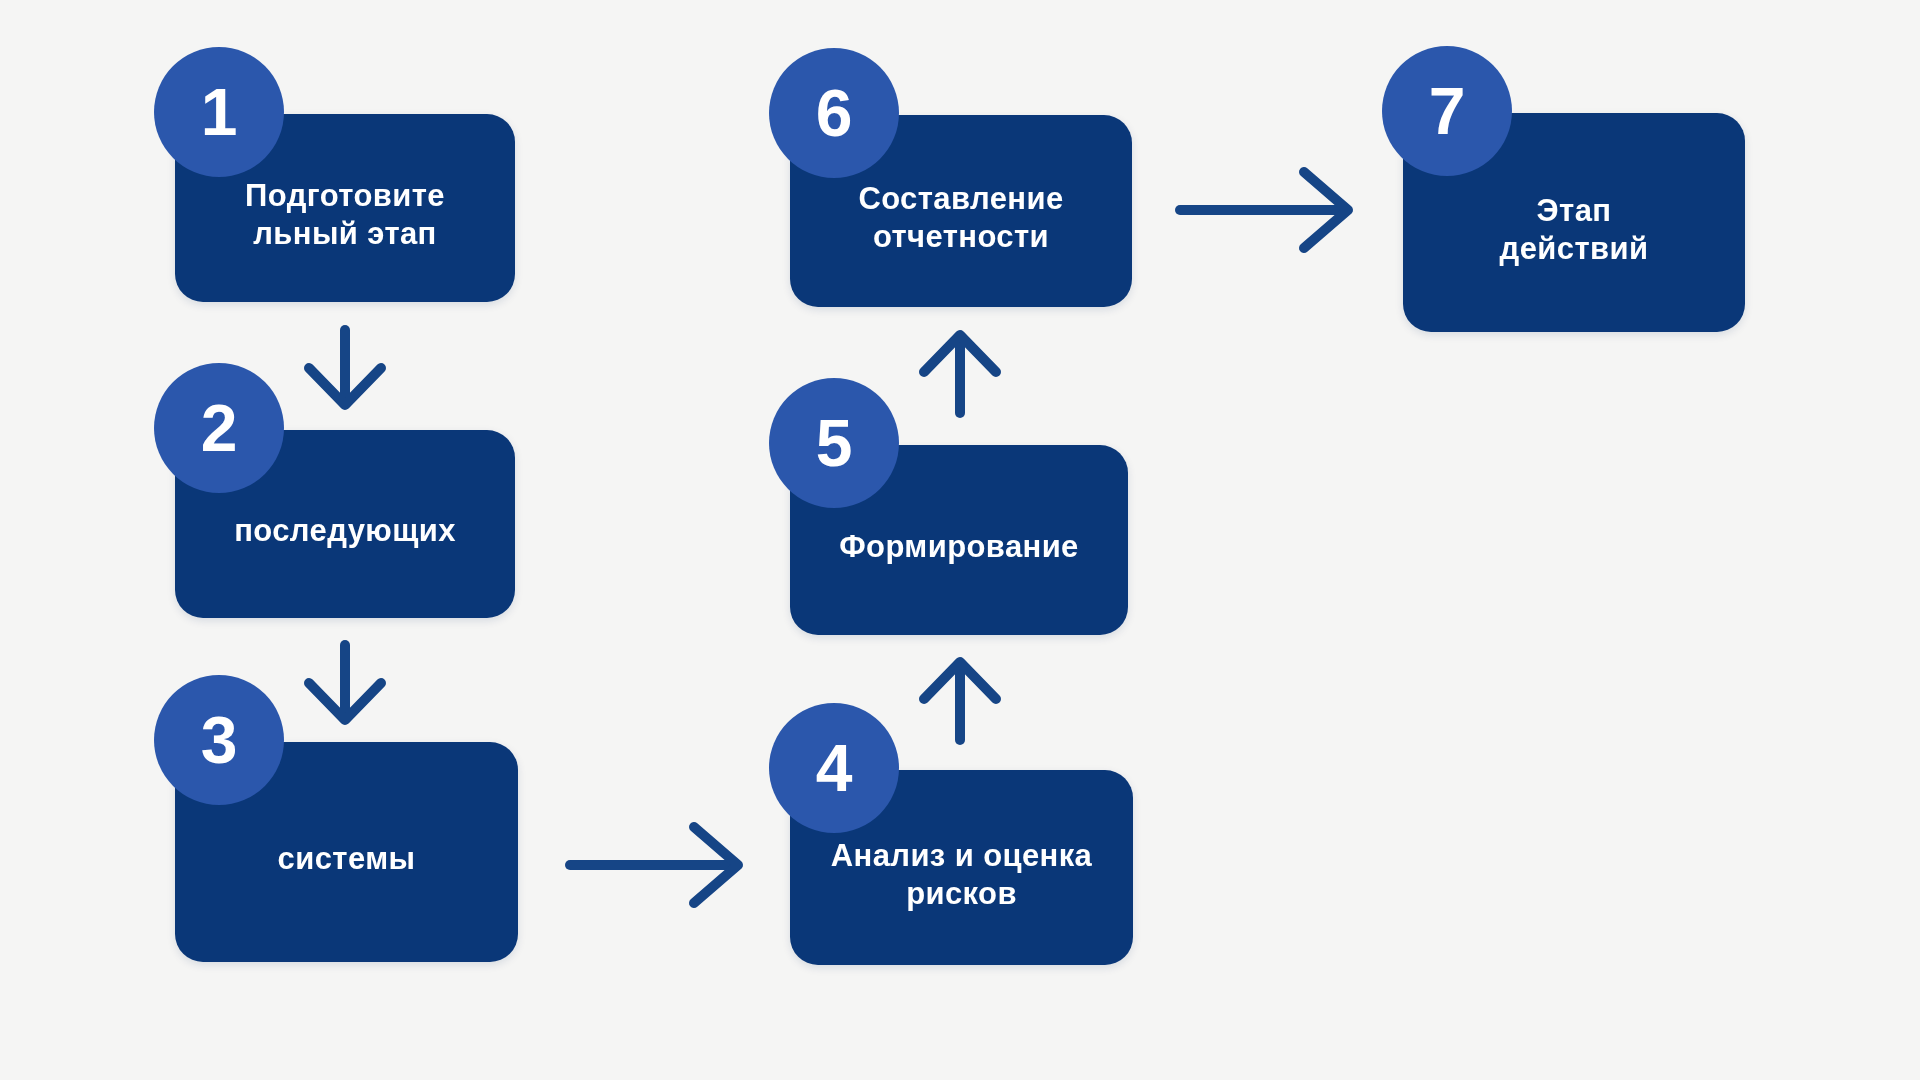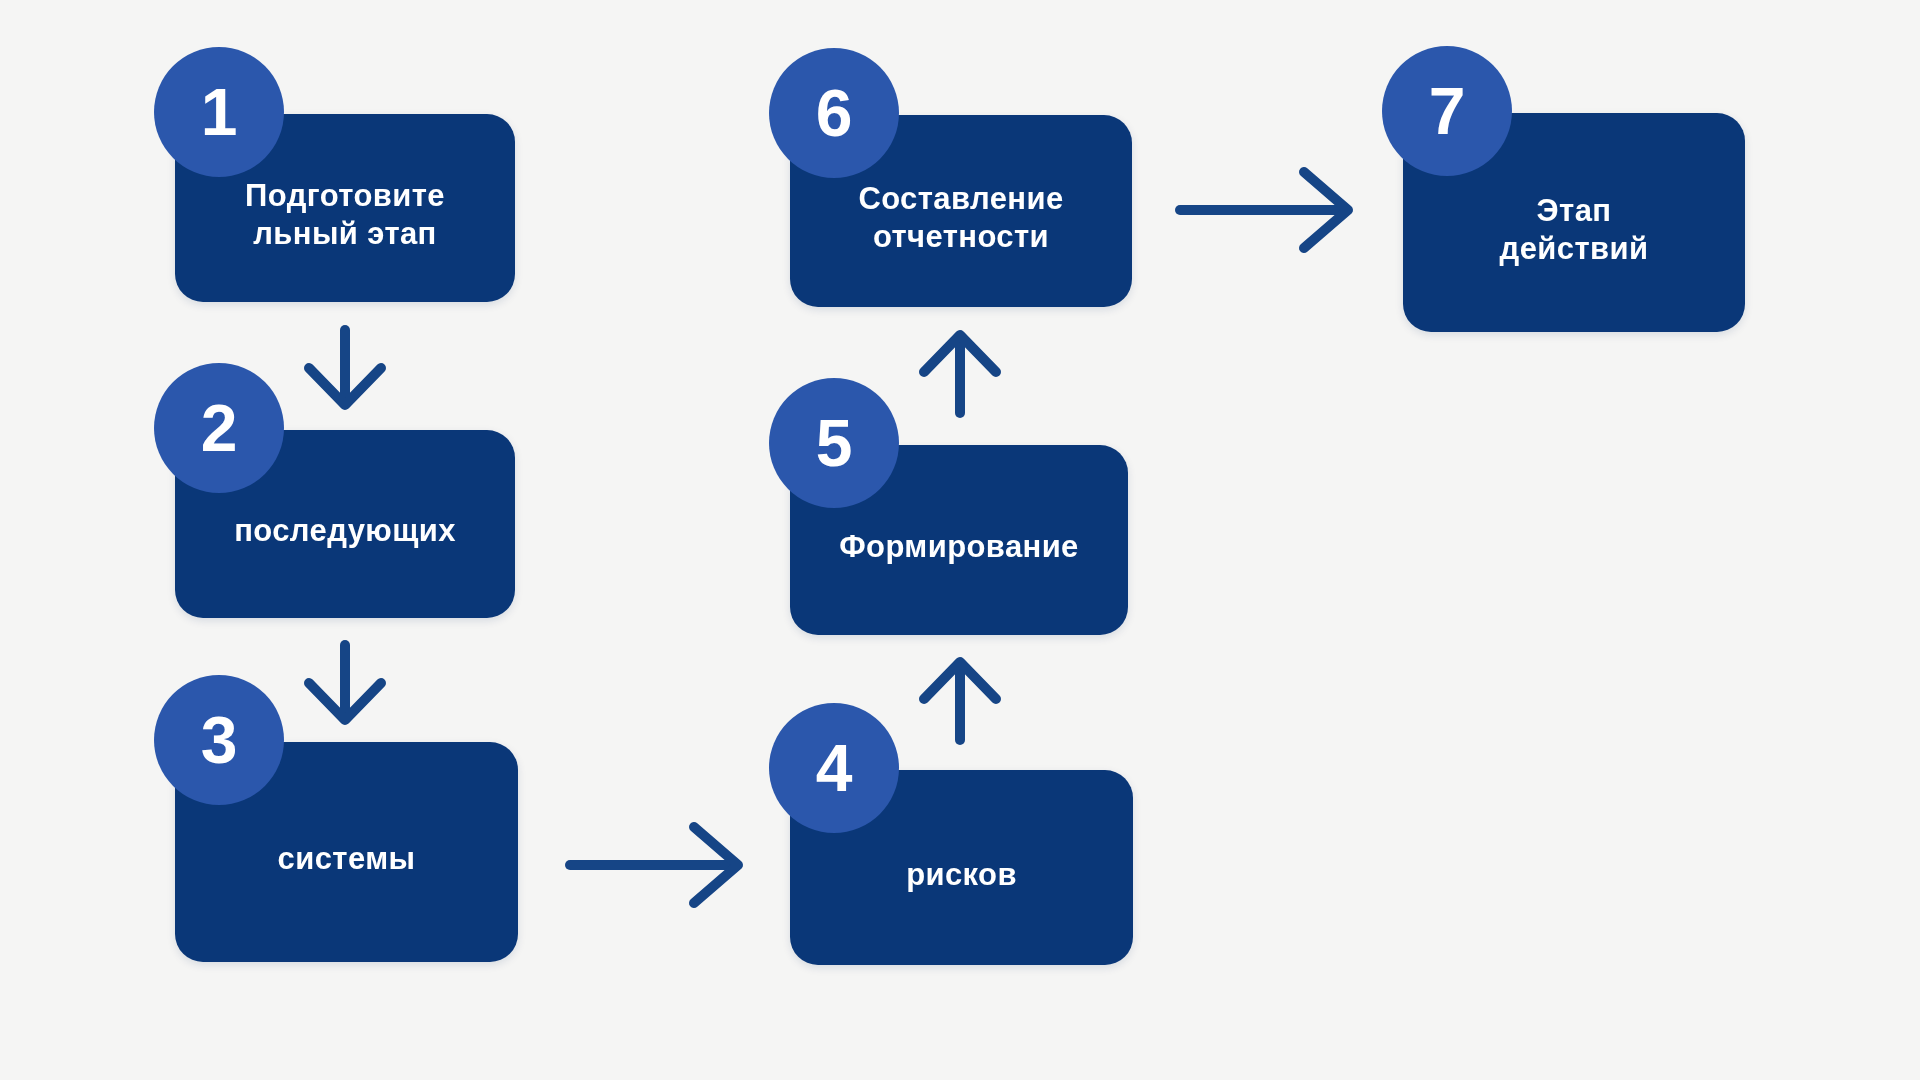--- a/index.html
+++ b/index.html
@@ -96,20 +96,21 @@
     <div class="box">
       <div class="line">системы</div>
     </div>
     <div class="badge">
       <span>3</span>
     </div>
   </div>
 
   <div class="step" style="left:790px; top:770px; width:343px; height:195px;">
     <div class="box">
+      <div class="line">Анализ и оценка</div>
       <div class="line">рисков</div>
     </div>
     <div class="badge">
       <span>4</span>
     </div>
   </div>
 
   <div class="step" style="left:790px; top:445px; width:338px; height:190px;">
     <div class="box">
       <div class="line">Формирование</div>

